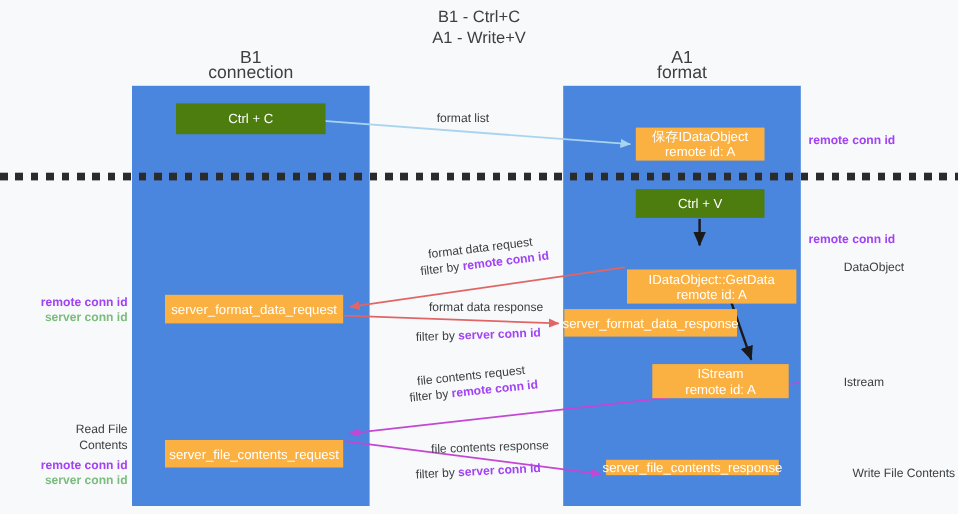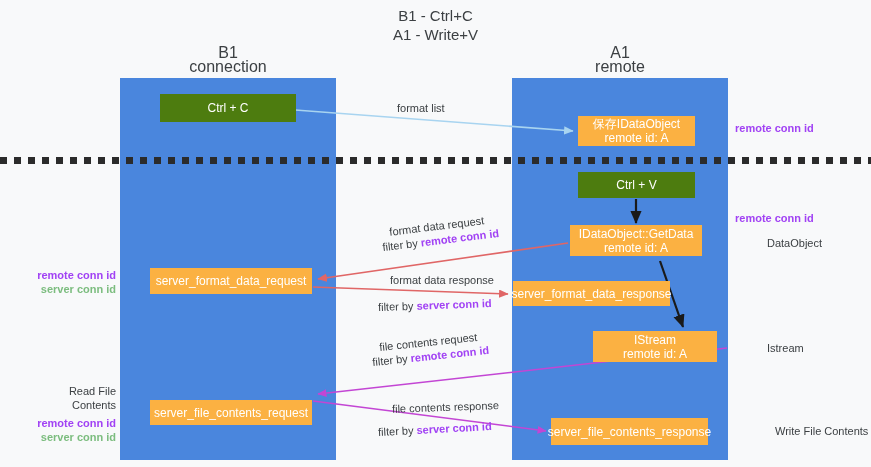--- a/index.html
+++ b/index.html
@@ -68,26 +68,26 @@
     justify-content: center;
     text-align: center;
     padding: 2px 4px;
   }
   .green { background: #4d7c0f; }
   .orange { background: #fbb142; }
 
   #n-ctrlc  { left: 160px; top: 94px;  width: 136px; height: 28px; }
   #n-save   { left: 578px; top: 116px; width: 117px; height: 30px; }
   #n-ctrlv  { left: 578px; top: 172px; width: 117px; height: 26px; }
-  #n-getdata{ left: 570px; top: 225px; width: 132px; height: 31px; }
+  #n-getdata{ left: 570px; top: 245px; width: 154px; height: 31px; }
   #n-sfdreq { left: 150px; top: 268px; width: 162px; height: 26px; }
   #n-sfdres { left: 513px; top: 281px; width: 157px; height: 25px; }
   #n-istream{ left: 593px; top: 331px; width: 124px; height: 31px; }
   #n-sfcreq { left: 150px; top: 384px; width: 162px; height: 25px; margin-top: 16px; }
-  #n-sfcres { left: 551px; top: 418px; width: 157px; height: 27px; align-items: center; }
+  #n-sfcres { left: 551px; top: 418px; width: 157px; height: 14px; align-items: center; }
 
   
   .side {
     font-size: 11px;
     line-height: 14px;
   }
   .purple { color: #a142f4; font-weight: bold; }
   .greentxt { color: #7cbd7f; font-weight: bold; }
   .dark { color: #3c4043; padding-left: 38px; }
 
@@ -136,21 +136,21 @@
     <div>B1 - Ctrl+C</div>
     <div>A1 - Write+V</div>
   </div>
 
   <div id="head-b1" class="abs lane-head">
     <div>B1</div>
     <div>connection</div>
   </div>
   <div id="head-a1" class="abs lane-head">
     <div>A1</div>
-    <div>remote</div>
+    <div>format</div>
   </div>
 
   <div id="lane-b1" class="abs lane"></div>
   <div id="lane-a1" class="abs lane"></div>
 
   <svg id="edges" viewBox="0 0 871 467">
     <defs>
       <marker id="ah-blue" markerWidth="7" markerHeight="7" refX="5.6" refY="2.6" orient="auto">
         <path d="M0,0 L6,2.6 L0,5.2 z" fill="#a8d4f0"></path>
       </marker>

